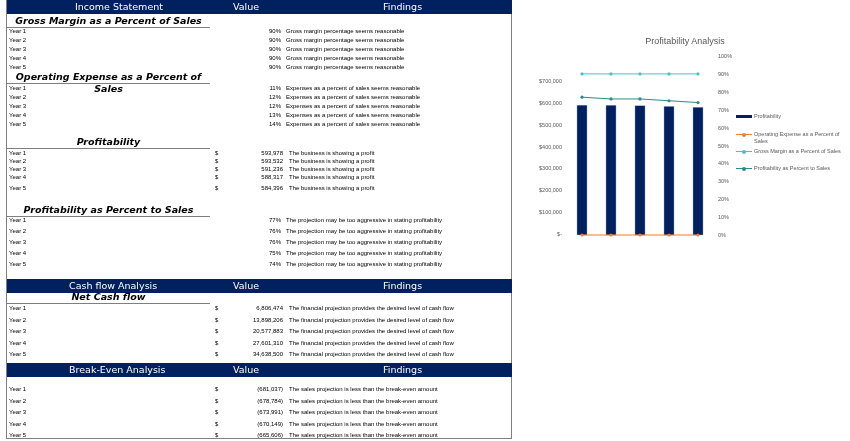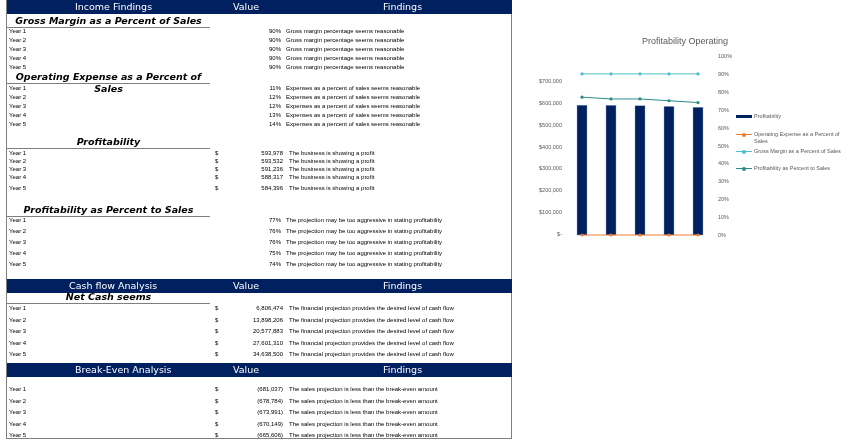--- a/index.html
+++ b/index.html
@@ -19,21 +19,21 @@
   #chart .title{position:absolute;left:0;width:330px;top:16px;text-align:center;font-size:9px;color:#595959;}
   .ytick{position:absolute;font-size:5.5px;color:#595959;}
   .legend{position:absolute;left:216px;font-size:5.5px;color:#595959;line-height:7px;}
 </style>
 </head>
 <body>
 
 <div id="sheet">
 
   <div class="hdr" style="top:0;">
-    <span style="left:68px;">Income Findings</span>
+    <span style="left:68px;">Income Statement</span>
     <span style="left:226px;">Value</span>
     <span style="left:376px;">Findings</span>
   </div>
 
   <div class="sub" style="top:15px;">Gross Margin as a Percent of Sales</div>
   <div id="gm-rows">
       <div class="row" style="top: 27px;">
         <span class="lbl">Year 1</span>
         <span class="pct">90%</span>
         <span class="fnd wide">Gross margin percentage seems reasonable</span>
@@ -150,21 +150,21 @@
         <span class="pct">74%</span>
         <span class="fnd wide">The projection may be too aggressive in stating profitability</span>
       </div>
     </div>
 
   <div class="hdr" style="top:279px;">
     <span style="left:62px;">Cash flow Analysis</span>
     <span style="left:226px;">Value</span>
     <span style="left:376px;">Findings</span>
   </div>
-  <div class="sub" style="top:291px;">Net Cash seems</div>
+  <div class="sub" style="top:291px;">Net Cash flow</div>
   <div id="cf-rows">
       <div class="row" style="top: 304px;">
         <span class="lbl">Year 1</span>
         <span class="cur">$</span>
         <span class="val">6,806,474</span>
         <span class="fnd" style="left:282px">The financial projection provides the desired level of cash flow</span>
       </div>
       <div class="row" style="top: 315.5px;">
         <span class="lbl">Year 2</span>
         <span class="cur">$</span>
@@ -185,21 +185,21 @@
       </div>
       <div class="row" style="top: 350px;">
         <span class="lbl">Year 5</span>
         <span class="cur">$</span>
         <span class="val">34,638,500</span>
         <span class="fnd" style="left:282px">The financial projection provides the desired level of cash flow</span>
       </div>
     </div>
 
   <div class="hdr" style="top:363px;">
-    <span style="left:68px;">Break-Even Analysis</span>
+    <span style="left:62px;">Break-Even Analysis</span>
     <span style="left:226px;">Value</span>
     <span style="left:376px;">Findings</span>
   </div>
   <div id="be-rows">
       <div class="row" style="top: 385px;">
         <span class="lbl">Year 1</span>
         <span class="cur">$</span>
         <span class="val">(681,037)</span>
         <span class="fnd" style="left:282px">The sales projection is less than the break-even amount</span>
       </div>
@@ -224,21 +224,21 @@
       <div class="row" style="top: 431px;">
         <span class="lbl">Year 5</span>
         <span class="cur">$</span>
         <span class="val">(665,606)</span>
         <span class="fnd" style="left:282px">The sales projection is less than the break-even amount</span>
       </div>
     </div>
 </div>
 
 <div id="chart">
-  <div class="title">Profitability Operating</div>
+  <div class="title">Profitability Analysis</div>
   <div id="yl">
       <div class="ytick" style="left: 0px; width: 42px; text-align: right; top: 58px;">$700,000</div>
       <div class="ytick" style="left: 0px; width: 42px; text-align: right; top: 79.8571px;">$600,000</div>
       <div class="ytick" style="left: 0px; width: 42px; text-align: right; top: 101.714px;">$500,000</div>
       <div class="ytick" style="left: 0px; width: 42px; text-align: right; top: 123.571px;">$400,000</div>
       <div class="ytick" style="left: 0px; width: 42px; text-align: right; top: 145.429px;">$300,000</div>
       <div class="ytick" style="left: 0px; width: 42px; text-align: right; top: 167.286px;">$200,000</div>
       <div class="ytick" style="left: 0px; width: 42px; text-align: right; top: 189.143px;">$100,000</div>
       <div class="ytick" style="left: 0px; width: 42px; text-align: right; top: 211px;">$-</div>
     </div>

